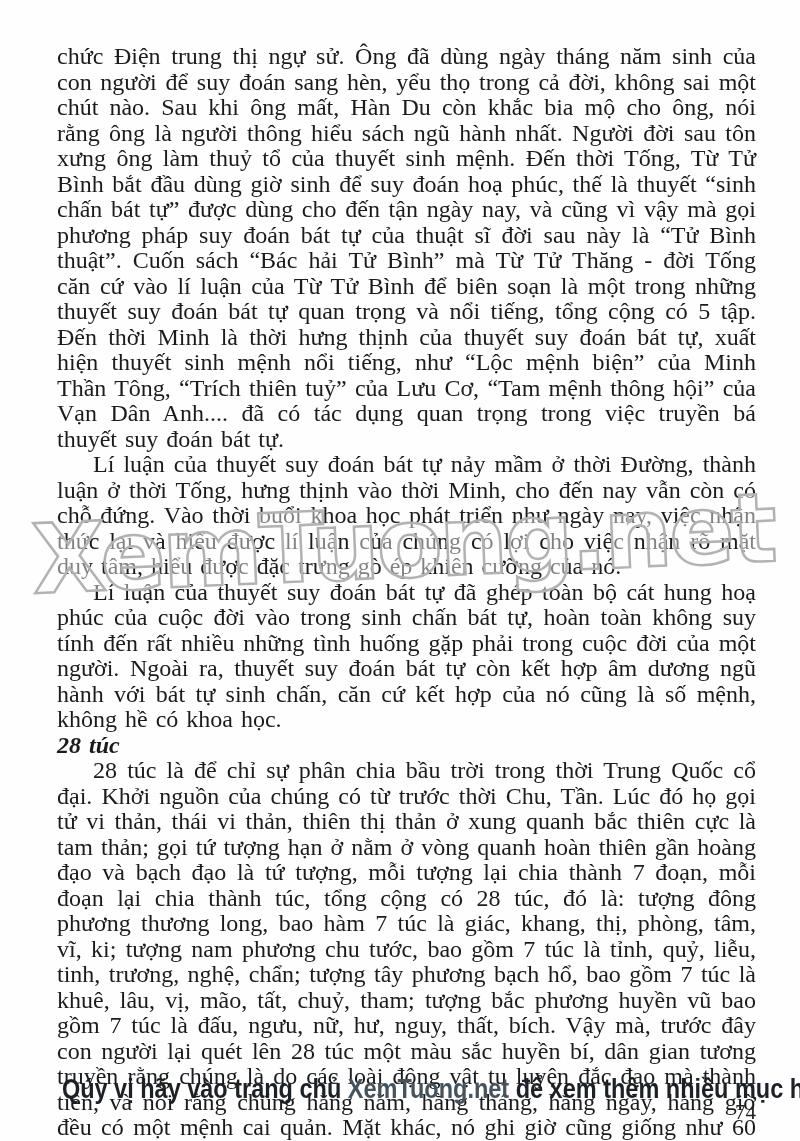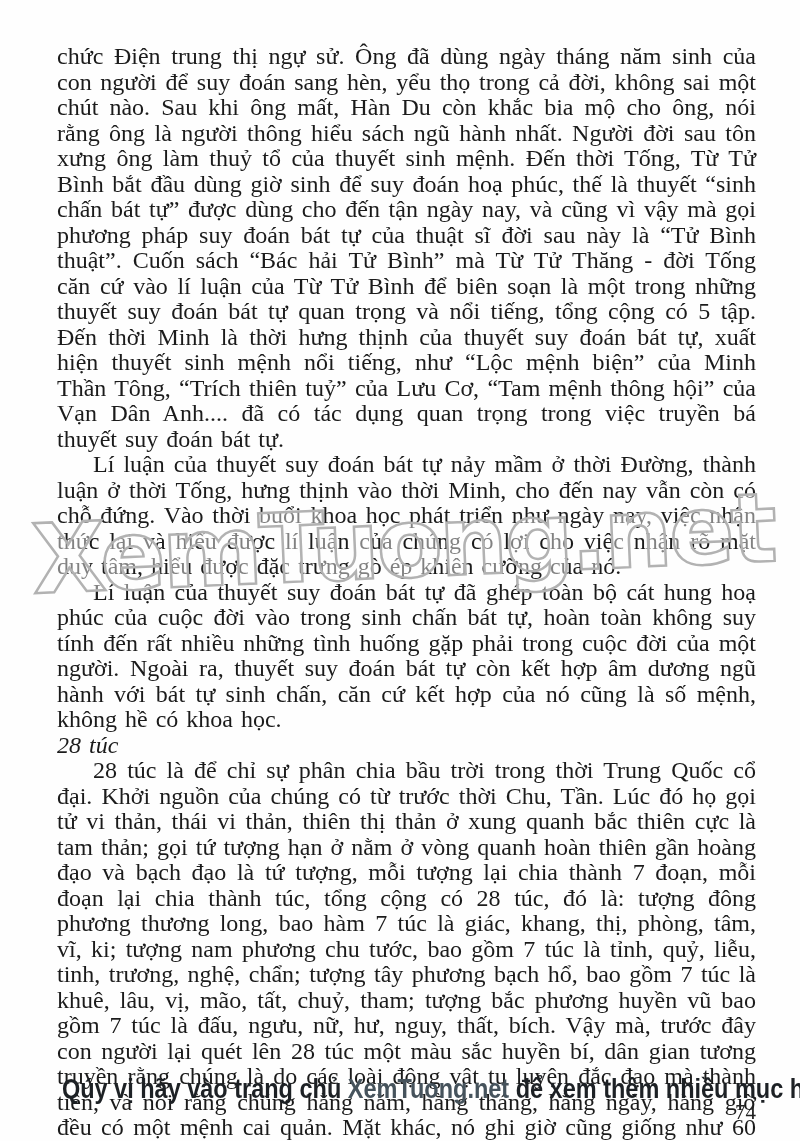--- a/index.html
+++ b/index.html
@@ -23,21 +23,21 @@
     margin: 0;
     font-size: 24px;
     line-height: 25.5px;
     text-align: justify;
     word-spacing: 2px;
   }
   .content p.indent { text-indent: 36px; }
   .section-heading {
     margin: 16px 0 12px 36px;
     font-size: 21px;
-    font-weight: normal;
+    font-weight: bold;
     font-style: italic;
     line-height: 26px;
   }
   .watermark {
     position: absolute;
     left: 28px;
     top: 488px;
     width: 750px;
     font-family: "DejaVu Sans", sans-serif;
     font-weight: bold;

